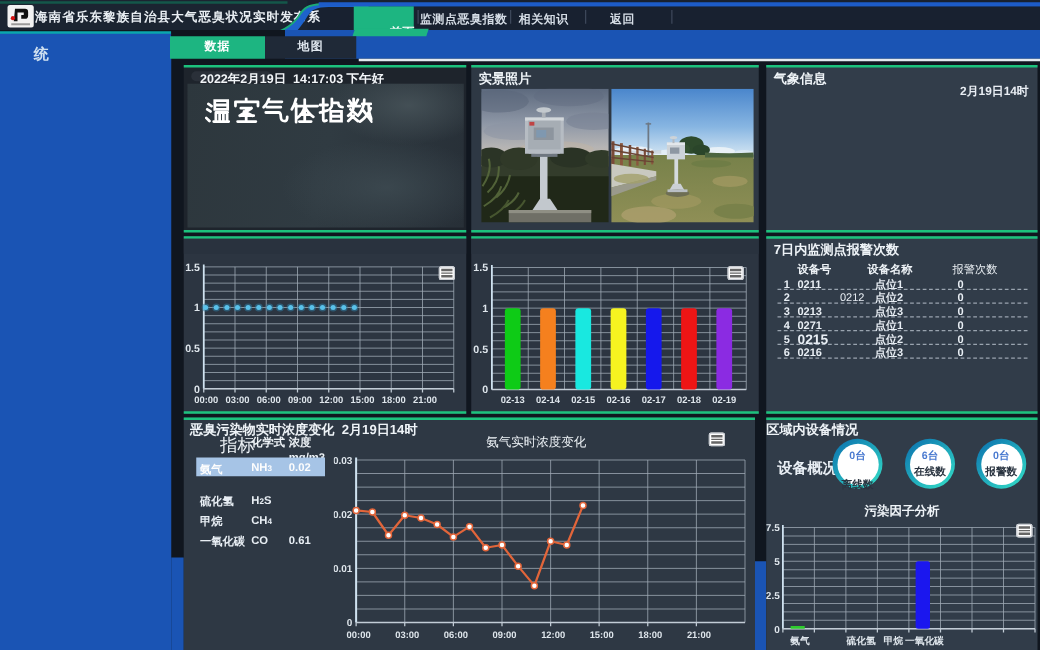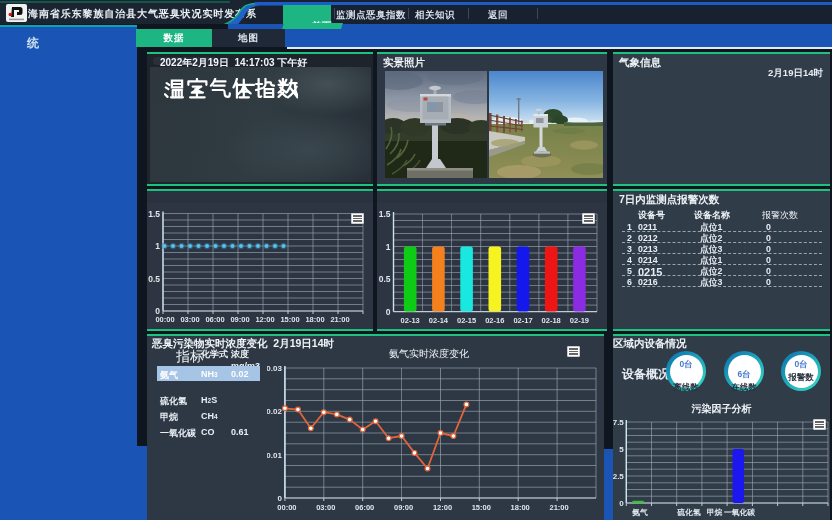--- a/index.html
+++ b/index.html
@@ -311,31 +311,31 @@
 <div class="ptitle" style="left:619px;top:193px">7日内监测点报警次数</div>
 <div class="abs" style="left:638px;top:209px;font-size:9px;font-weight:bold;color:#eef3f7">设备号</div>
 <div class="abs" style="left:694px;top:209px;font-size:9px;font-weight:bold;color:#eef3f7">设备名称</div>
 <div class="abs" style="left:762px;top:209px;font-size:9px;font-weight:normal;color:#eef3f7">报警次数</div>
 <div class="abs" style="left:627px;top:221.5px;font-size:8.8px;font-weight:bold;color:#e8eef4">1</div>
 <div class="abs" style="left:638px;top:221.5px;font-size:8.8px;font-weight:bold;color:#e8eef4">0211</div>
 <div class="abs" style="left:700px;top:221.5px;font-size:8.8px;font-weight:bold;color:#e8eef4">点位1</div>
 <div class="abs" style="left:766px;top:221.5px;font-size:8.8px;font-weight:bold;color:#e8eef4">0</div>
 <div class="abs" style="left:622px;top:231.1px;width:200px;border-bottom:1px dashed rgba(210,220,230,0.65)"></div>
 <div class="abs" style="left:627px;top:232.5px;font-size:8.8px;font-weight:bold;color:#e8eef4">2</div>
-<div class="abs" style="left:638px;top:232.5px;font-size:8.8px;font-weight:bold;color:#e8eef4">0212</div>
+<div class="abs" style="left:672px;top:232.5px;font-size:8.8px;font-weight:normal;color:#e8eef4">0212</div>
 <div class="abs" style="left:700px;top:232.5px;font-size:8.8px;font-weight:bold;color:#e8eef4">点位2</div>
 <div class="abs" style="left:766px;top:232.5px;font-size:8.8px;font-weight:bold;color:#e8eef4">0</div>
 <div class="abs" style="left:622px;top:242.1px;width:200px;border-bottom:1px dashed rgba(210,220,230,0.65)"></div>
 <div class="abs" style="left:627px;top:243.5px;font-size:8.8px;font-weight:bold;color:#e8eef4">3</div>
 <div class="abs" style="left:638px;top:243.5px;font-size:8.8px;font-weight:bold;color:#e8eef4">0213</div>
 <div class="abs" style="left:700px;top:243.5px;font-size:8.8px;font-weight:bold;color:#e8eef4">点位3</div>
 <div class="abs" style="left:766px;top:243.5px;font-size:8.8px;font-weight:bold;color:#e8eef4">0</div>
 <div class="abs" style="left:622px;top:253.1px;width:200px;border-bottom:1px dashed rgba(210,220,230,0.65)"></div>
 <div class="abs" style="left:627px;top:254.5px;font-size:8.8px;font-weight:bold;color:#e8eef4">4</div>
-<div class="abs" style="left:638px;top:254.5px;font-size:8.8px;font-weight:bold;color:#e8eef4">0214</div>
+<div class="abs" style="left:638px;top:254.5px;font-size:8.8px;font-weight:bold;color:#e8eef4">0271</div>
 <div class="abs" style="left:700px;top:254.5px;font-size:8.8px;font-weight:bold;color:#e8eef4">点位1</div>
 <div class="abs" style="left:766px;top:254.5px;font-size:8.8px;font-weight:bold;color:#e8eef4">0</div>
 <div class="abs" style="left:622px;top:264.1px;width:200px;border-bottom:1px dashed rgba(210,220,230,0.65)"></div>
 <div class="abs" style="left:627px;top:265.5px;font-size:8.8px;font-weight:bold;color:#e8eef4">5</div>
 <div class="abs" style="left:638px;top:265.5px;font-size:11px;font-weight:bold;color:#e8eef4">0215</div>
 <div class="abs" style="left:700px;top:265.5px;font-size:8.8px;font-weight:bold;color:#e8eef4">点位2</div>
 <div class="abs" style="left:766px;top:265.5px;font-size:8.8px;font-weight:bold;color:#e8eef4">0</div>
 <div class="abs" style="left:622px;top:275.1px;width:200px;border-bottom:1px dashed rgba(210,220,230,0.65)"></div>
 <div class="abs" style="left:627px;top:276.5px;font-size:8.8px;font-weight:bold;color:#e8eef4">6</div>
 <div class="abs" style="left:638px;top:276.5px;font-size:8.8px;font-weight:bold;color:#e8eef4">0216</div>
@@ -433,21 +433,21 @@
 <div class="ptitle" style="left:613px;top:337px">区域内设备情况</div>
 <div class="abs" style="left:622px;top:366px;font-size:12px;font-weight:bold;color:#e8eef4">设备概况:</div>
 <div class="abs" style="left:666px;top:351px;width:40px;height:40px;border-radius:50%;background:linear-gradient(140deg,#117fb2 15%,#2ed0c4 85%)">
 <div class="abs" style="left:3.5px;top:3.5px;width:33px;height:33px;border-radius:50%;background:#fff;text-align:center">
 <div style="font-size:8.5px;font-weight:bold;color:#4a7ad0;margin-top:4px">0台</div>
 <div style="font-size:8.5px;font-weight:bold;color:#2a3440;margin-top:11px">离线数</div>
     </div>
   </div>
 <div class="abs" style="left:724px;top:351px;width:40px;height:40px;border-radius:50%;background:linear-gradient(140deg,#117fb2 15%,#2ed0c4 85%)">
 <div class="abs" style="left:3.5px;top:3.5px;width:33px;height:33px;border-radius:50%;background:#fff;text-align:center">
-<div style="font-size:8.5px;font-weight:bold;color:#4a7ad0;margin-top:14px">6台</div>
+<div style="font-size:8.5px;font-weight:bold;color:#4a7ad0;margin-top:4px">6台</div>
 <div style="font-size:8.5px;font-weight:bold;color:#2a3440;margin-top:1px">在线数</div>
     </div>
   </div>
 <div class="abs" style="left:781px;top:351px;width:40px;height:40px;border-radius:50%;background:linear-gradient(140deg,#117fb2 15%,#2ed0c4 85%)">
 <div class="abs" style="left:3.5px;top:3.5px;width:33px;height:33px;border-radius:50%;background:#fff;text-align:center">
 <div style="font-size:8.5px;font-weight:bold;color:#4a7ad0;margin-top:4px">0台</div>
 <div style="font-size:8.5px;font-weight:bold;color:#2a3440;margin-top:1px">报警数</div>
     </div>
   </div>
 <div class="abs" style="left:613px;top:402px;width:217px;text-align:center;font-size:10px;font-weight:bold;color:#eef3f7">污染因子分析</div>

